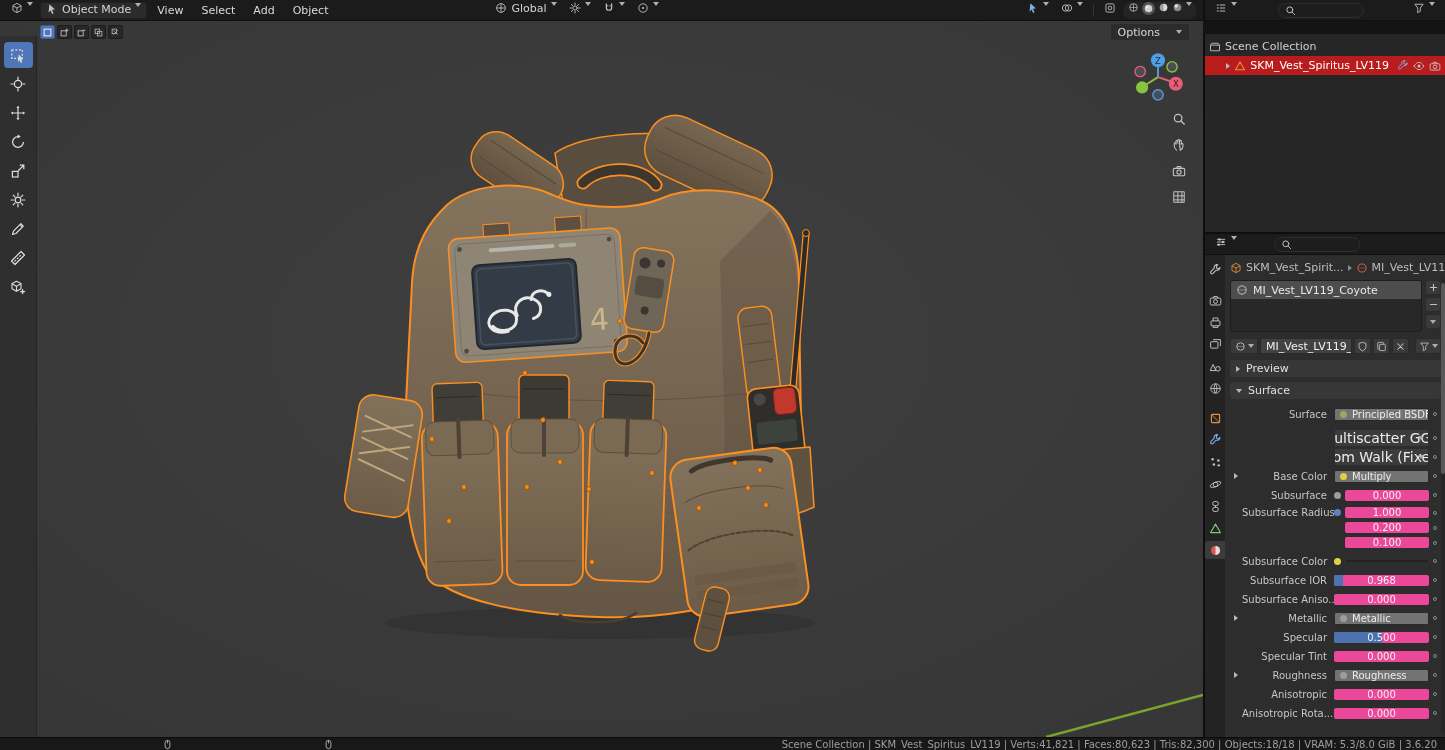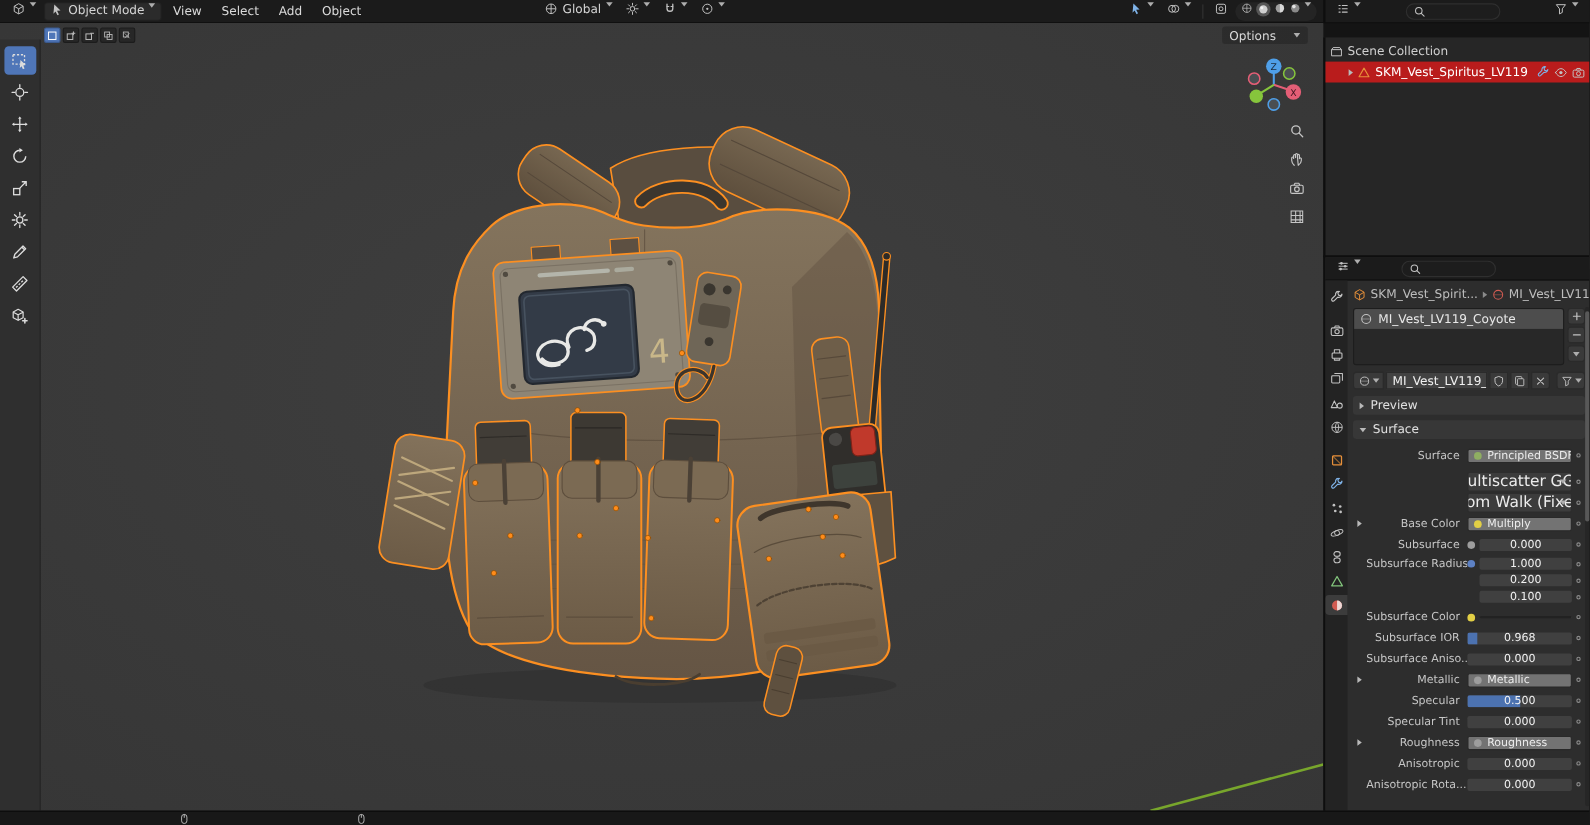--- a/index.html
+++ b/index.html
@@ -89,21 +89,21 @@
   padding:0 6px;margin-top:5px;color:#e0e0e0}
 #fields{margin-top:7px}
 .prow{display:flex;align-items:center;height:16px;margin-bottom:3px}
 .prow.sub{height:13px;margin-bottom:2px}
 .pexp{width:12px;display:flex;justify-content:center}
 .plab{width:92px;text-align:right;padding-right:7px;color:#c6c6c6;font-size:10px;white-space:nowrap;
   overflow:hidden;flex:0 0 auto}
 .pctl{flex:1;display:flex;align-items:center;gap:4px;min-width:0}
 .pdot{width:12px;display:flex;justify-content:center}
 .adot{width:4px;height:4px;border-radius:50%;border:1px solid #8b8b8b}
-.numf{position:relative;flex:1;height:100%;background:#404040;border-radius:2px;overflow:hidden;
+.numf{position:relative;flex:1;height:100%;background:#ec4899;border-radius:2px;overflow:hidden;
   display:flex;align-items:flex-start;justify-content:center;color:#f2f2f2;font-size:10px}
 .numf .fillbar{position:absolute;left:0;top:0;bottom:0;background:#4c72b0}
 .numf em{position:relative;font-style:normal}
 .dropf{position:relative;flex:1;height:100%;background:#3c3c3c;border:1px solid #2d2d2d;border-radius:2px;
   display:flex;align-items:center;justify-content:center;color:#ececec;font-size:14px;white-space:nowrap;overflow:hidden}
 .dropf .chv{position:absolute;right:4px}
 .menuf{flex:1;height:100%;background:#737373;border:1px solid #292929;border-radius:2px;
   display:flex;align-items:center;gap:5px;padding:0 5px;color:#ececec;font-size:10px;white-space:nowrap;overflow:hidden}
 .sock{width:7px;height:7px;border-radius:50%;background:#9d9d9d;flex:0 0 auto}
 .sock.blue{background:#5d81c4}.sock.yellow{background:#e2cf45}.sock.green{background:#8fae62}
@@ -1239,15 +1239,16 @@
     <div class="mousehint" style="margin-left:162px">
       <svg class="ic ic11">
           <use href="#i-mouse"></use>
         </svg>
     </div>
     <div class="mousehint" style="margin-left:150px">
       <svg class="ic ic11">
           <use href="#i-mouse"></use>
         </svg>
     </div>
+    <span class="right">Scene Collection | SKM_Vest_Spiritus_LV119 | Verts:41,821 | Faces:80,623 | Tris:82,300 | Objects:18/18 | VRAM: 5.3/8.0 GiB | 3.6.20</span>
   </div>
 
 </div>
 
 </body></html>

